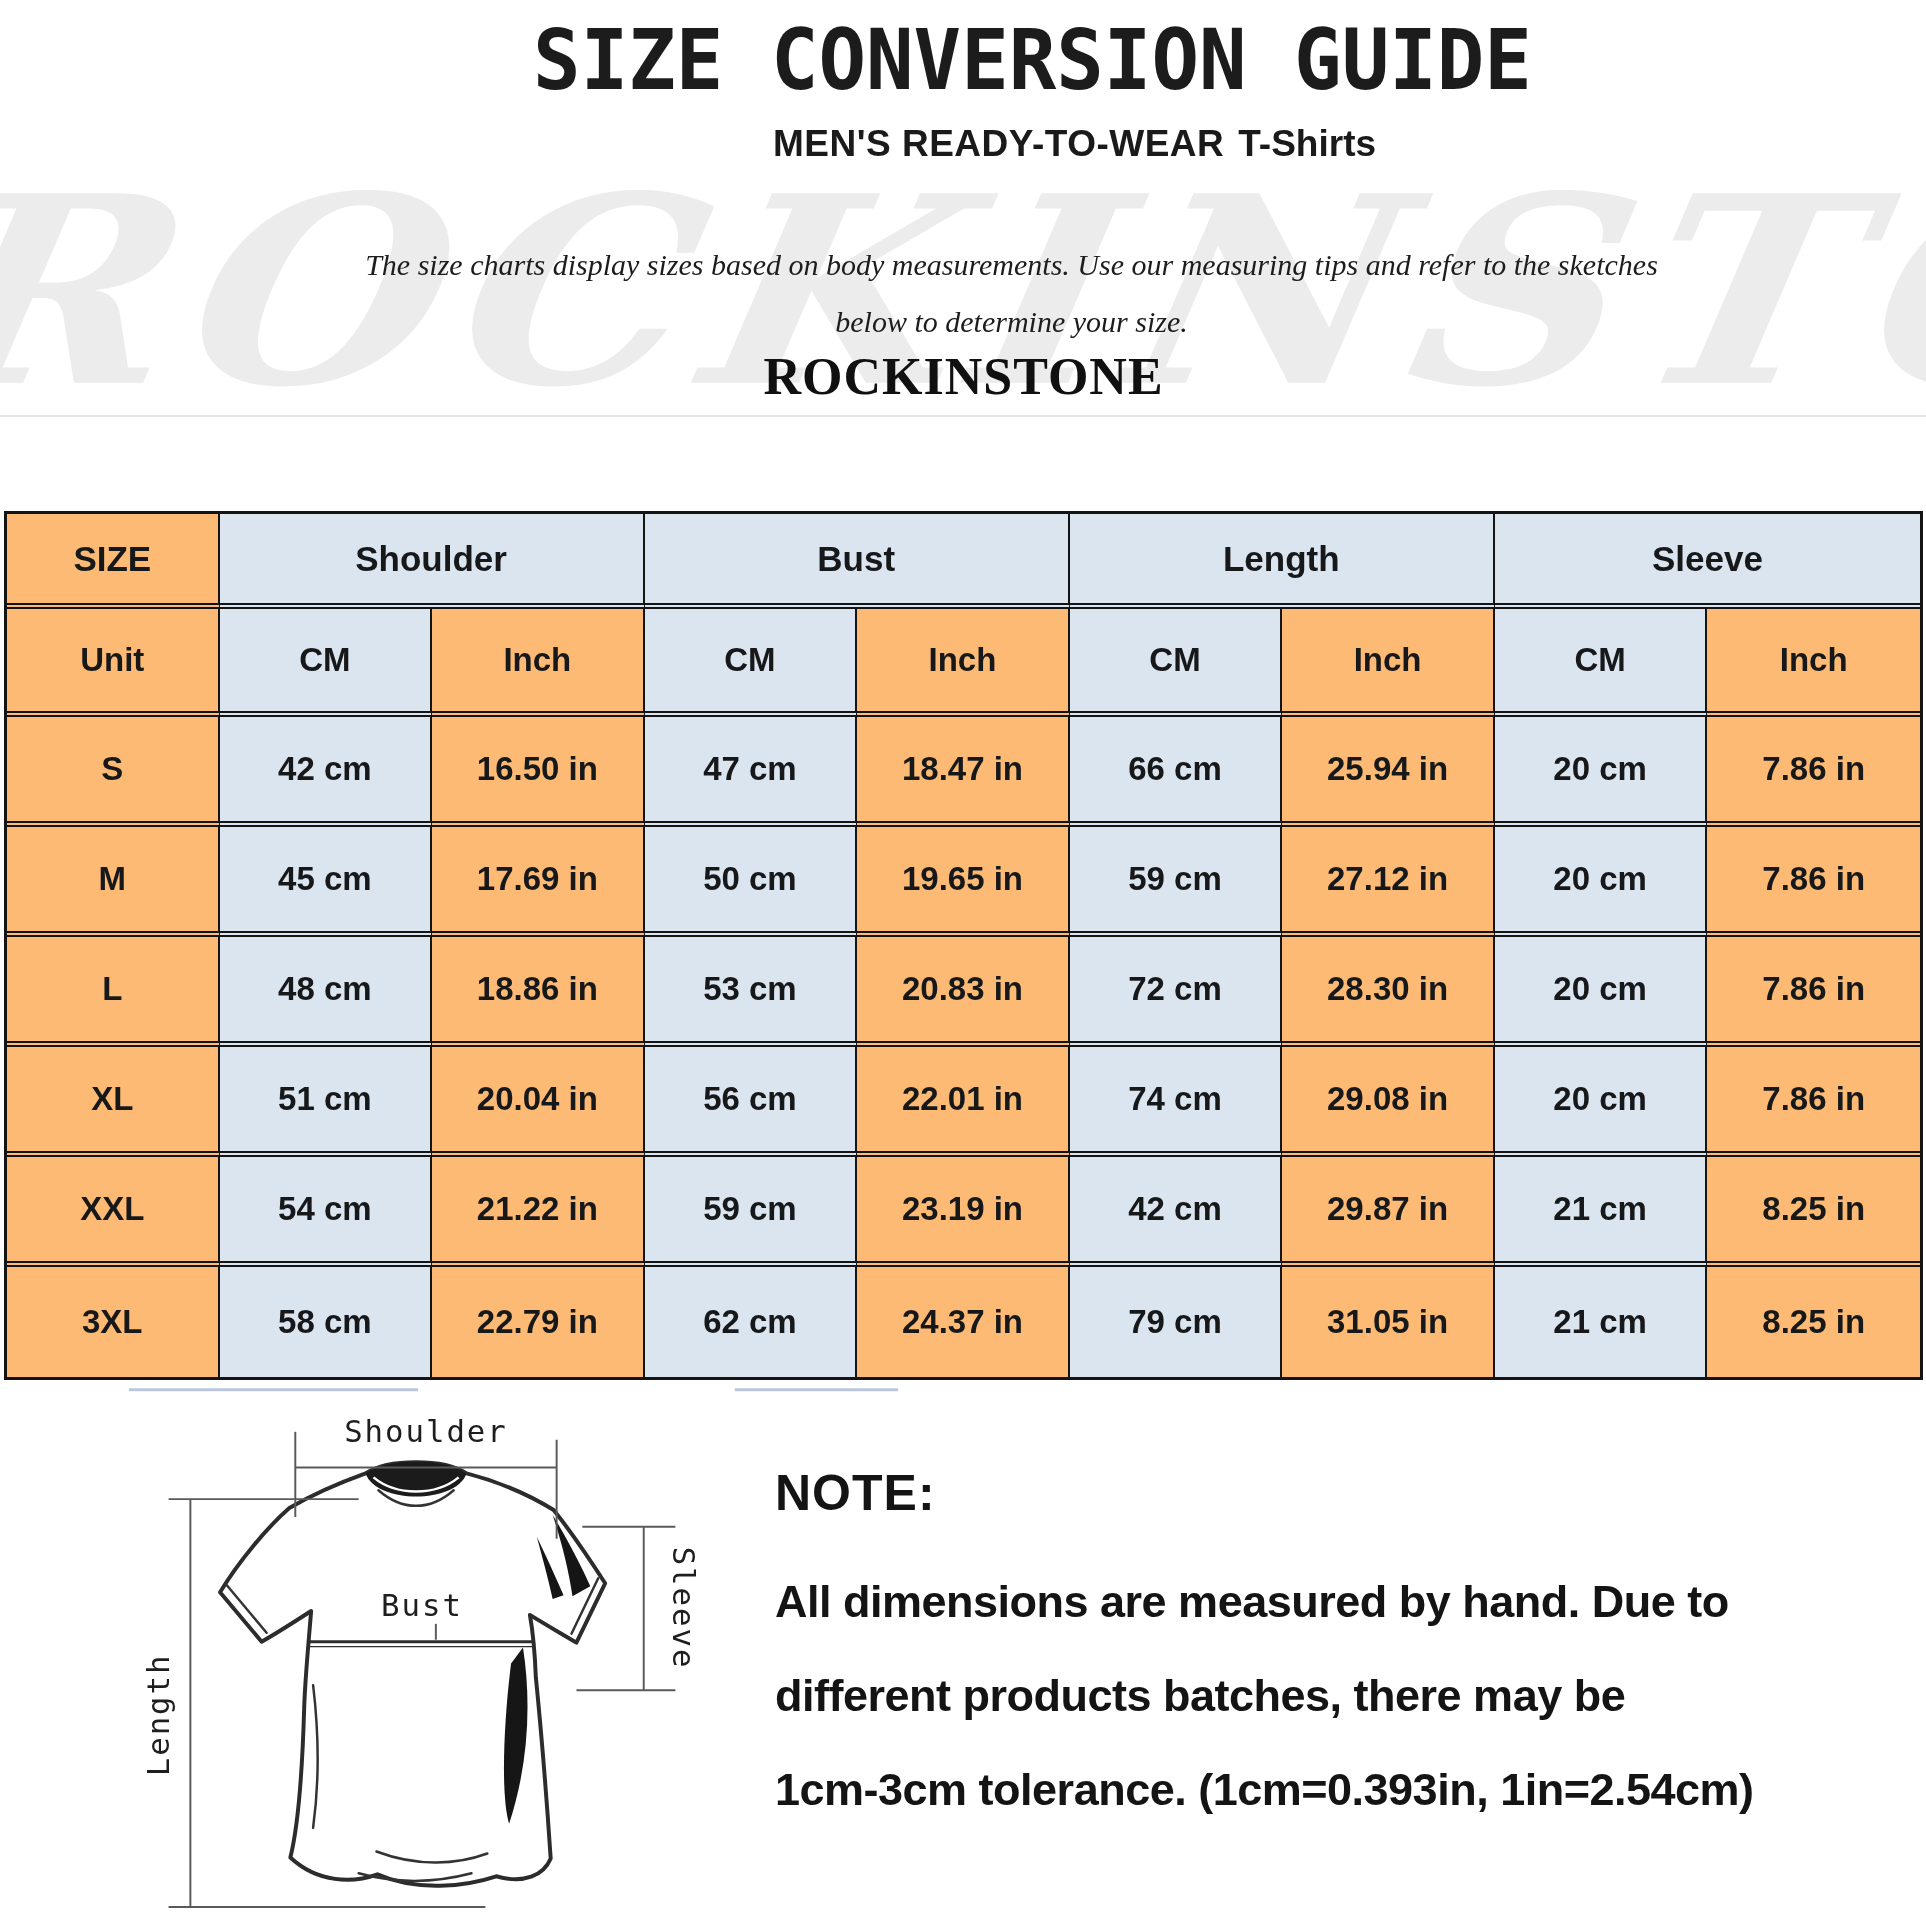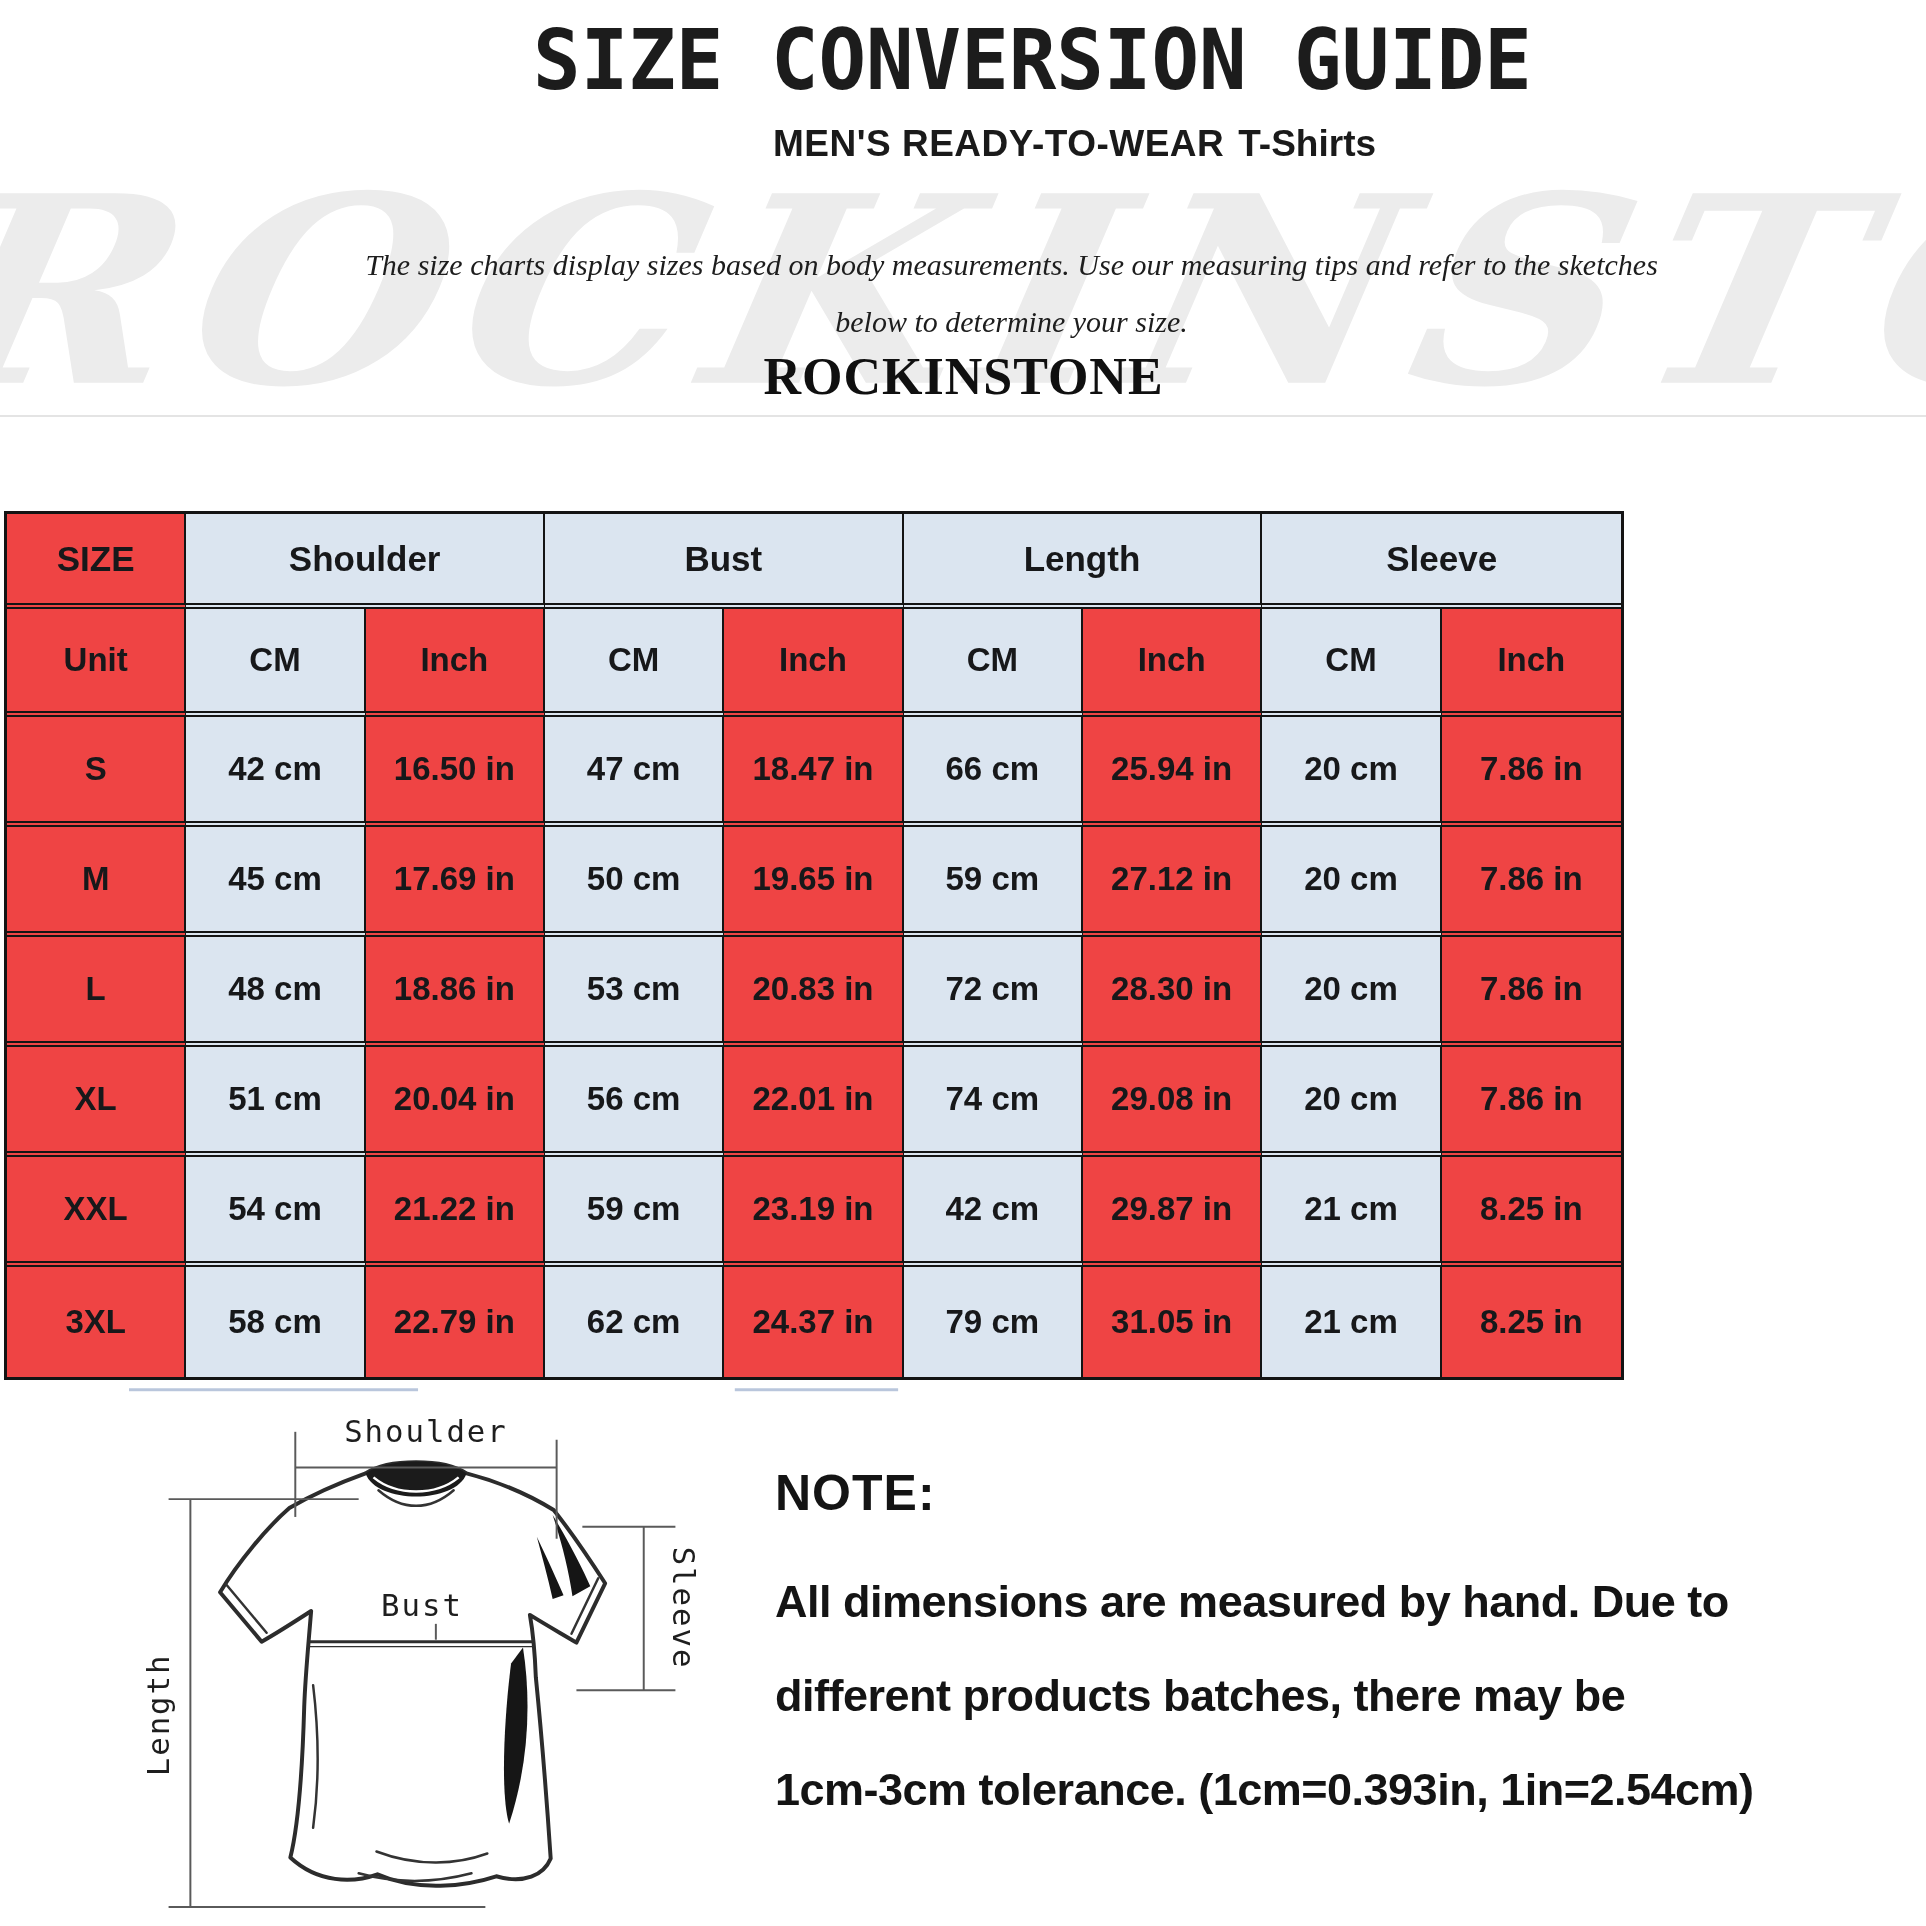--- a/index.html
+++ b/index.html
@@ -37,23 +37,23 @@
     font-family:"Liberation Serif",serif;font-style:italic;font-size:30px;
     line-height:57px;color:#1d1d1d;padding-left:48px;
   }
   .brand{
     position:absolute;top:347px;left:0;width:100%;text-align:center;z-index:2;
     font-family:"Liberation Serif",serif;font-weight:bold;font-size:52px;
     letter-spacing:1px;color:#101010;
   }
   
   .size-table{
-    position:absolute;top:511px;left:4px;width:1620px;height:869px;z-index:2;
+    position:absolute;top:511px;left:4px;width:1919px;height:869px;z-index:2;
     border-collapse:separate;border-spacing:0;table-layout:fixed;
-    border:3px solid #141414;background:#ef4444;
+    border:3px solid #141414;background:#fdba74;
   }
   .size-table td{
     border-right:2px solid #141414;border-bottom:6px double #141414;
     text-align:center;vertical-align:middle;padding:0;
     font-weight:bold;font-size:33px;color:#17181a;
   }
   .size-table td:last-child{border-right:none;}
   .size-table tr:last-child td{border-bottom:none;}
   .size-table .blue{background:#dbe5f0;}
   .size-table .hd{font-size:35px;}

